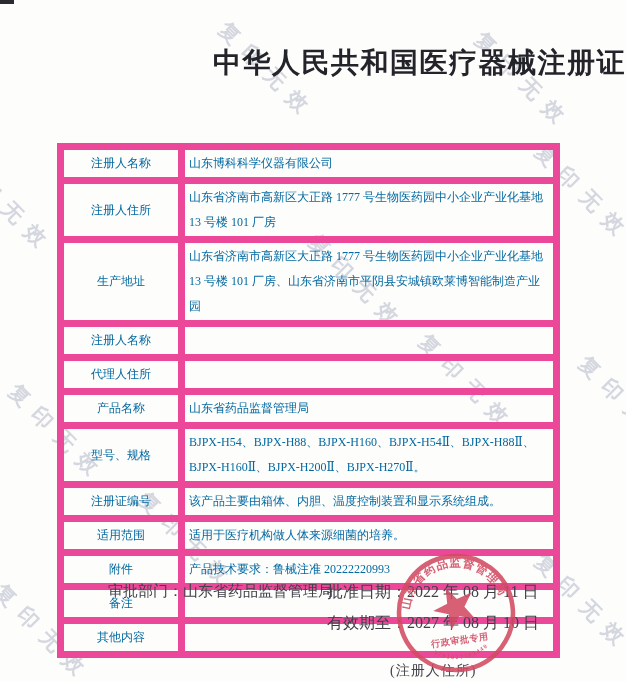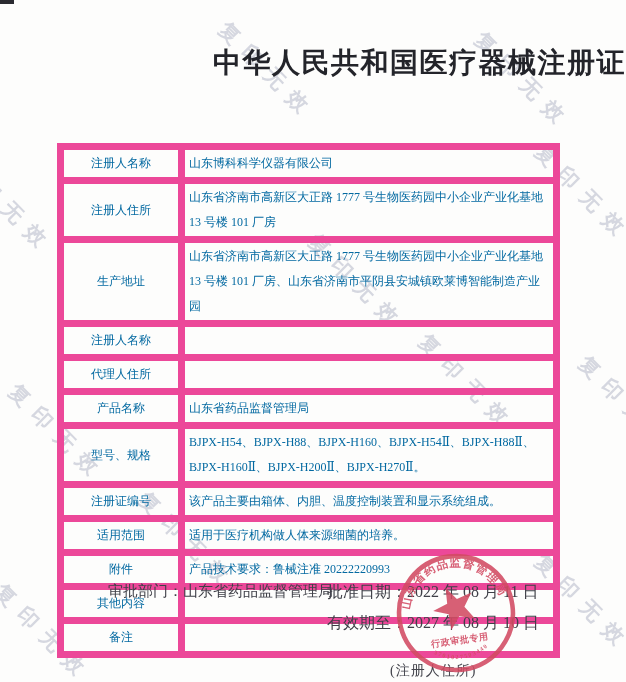--- a/index.html
+++ b/index.html
@@ -96,26 +96,26 @@
           <td class="val">该产品主要由箱体、内胆、温度控制装置和显示系统组成。</td>
         </tr>
       <tr style="height:26px">
           <td class="lbl">适用范围</td>
           <td class="val">适用于医疗机构做人体来源细菌的培养。</td>
         </tr>
       <tr style="height:28px">
           <td class="lbl">附件</td>
           <td class="val">产品技术要求：鲁械注准 20222220993</td>
         </tr>
+      <tr style="height:24px">
+          <td class="lbl">备注</td>
+          <td class="val"></td>
+        </tr>
       <tr style="height:26px">
           <td class="lbl">其他内容</td>
-          <td class="val"></td>
-        </tr>
-      <tr style="height:24px">
-          <td class="lbl">备注</td>
           <td class="val"></td>
         </tr>
     </tbody>
   </table>
 
   <div class="footer-dept"><span>审批部门：</span><span>山东省药品监督管理局</span></div>
 
   <div class="dates">
     <div class="dline"><span>批准日期：</span><span>2022 年 08 月 11 日</span></div>
     <div class="dline"><span>有效期至：</span><span>2027 年 08 月 10 日</span></div>

